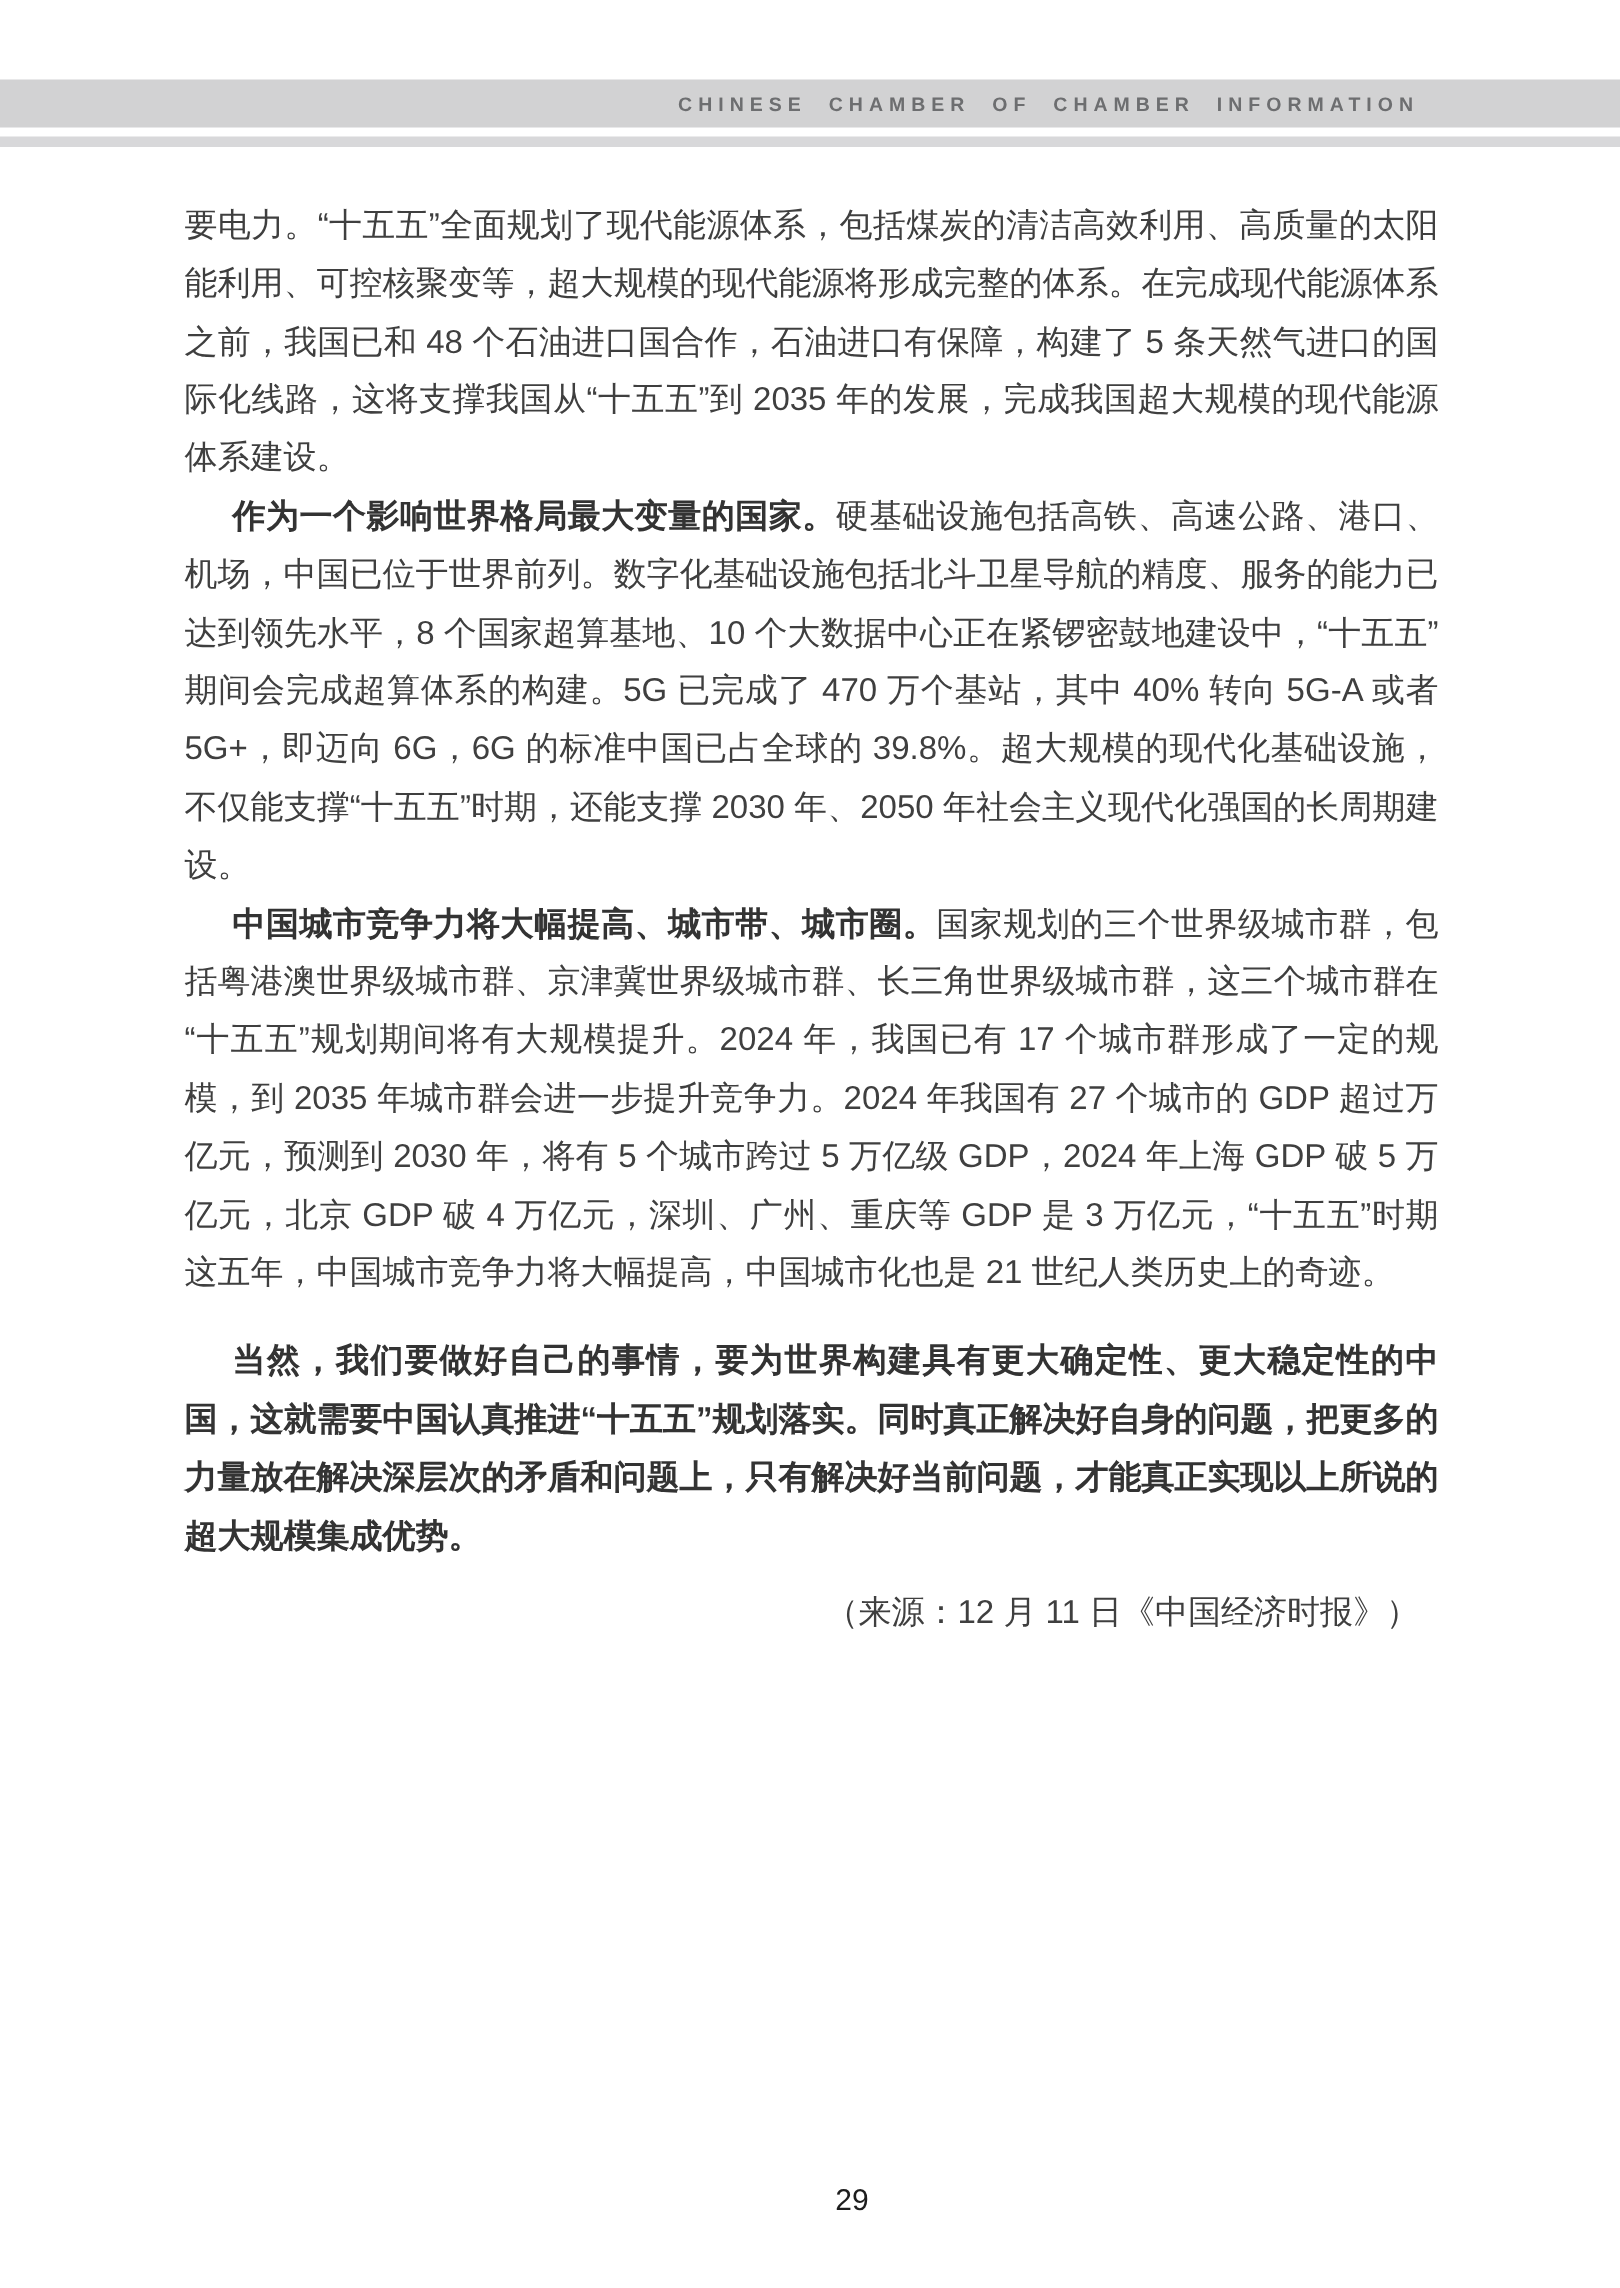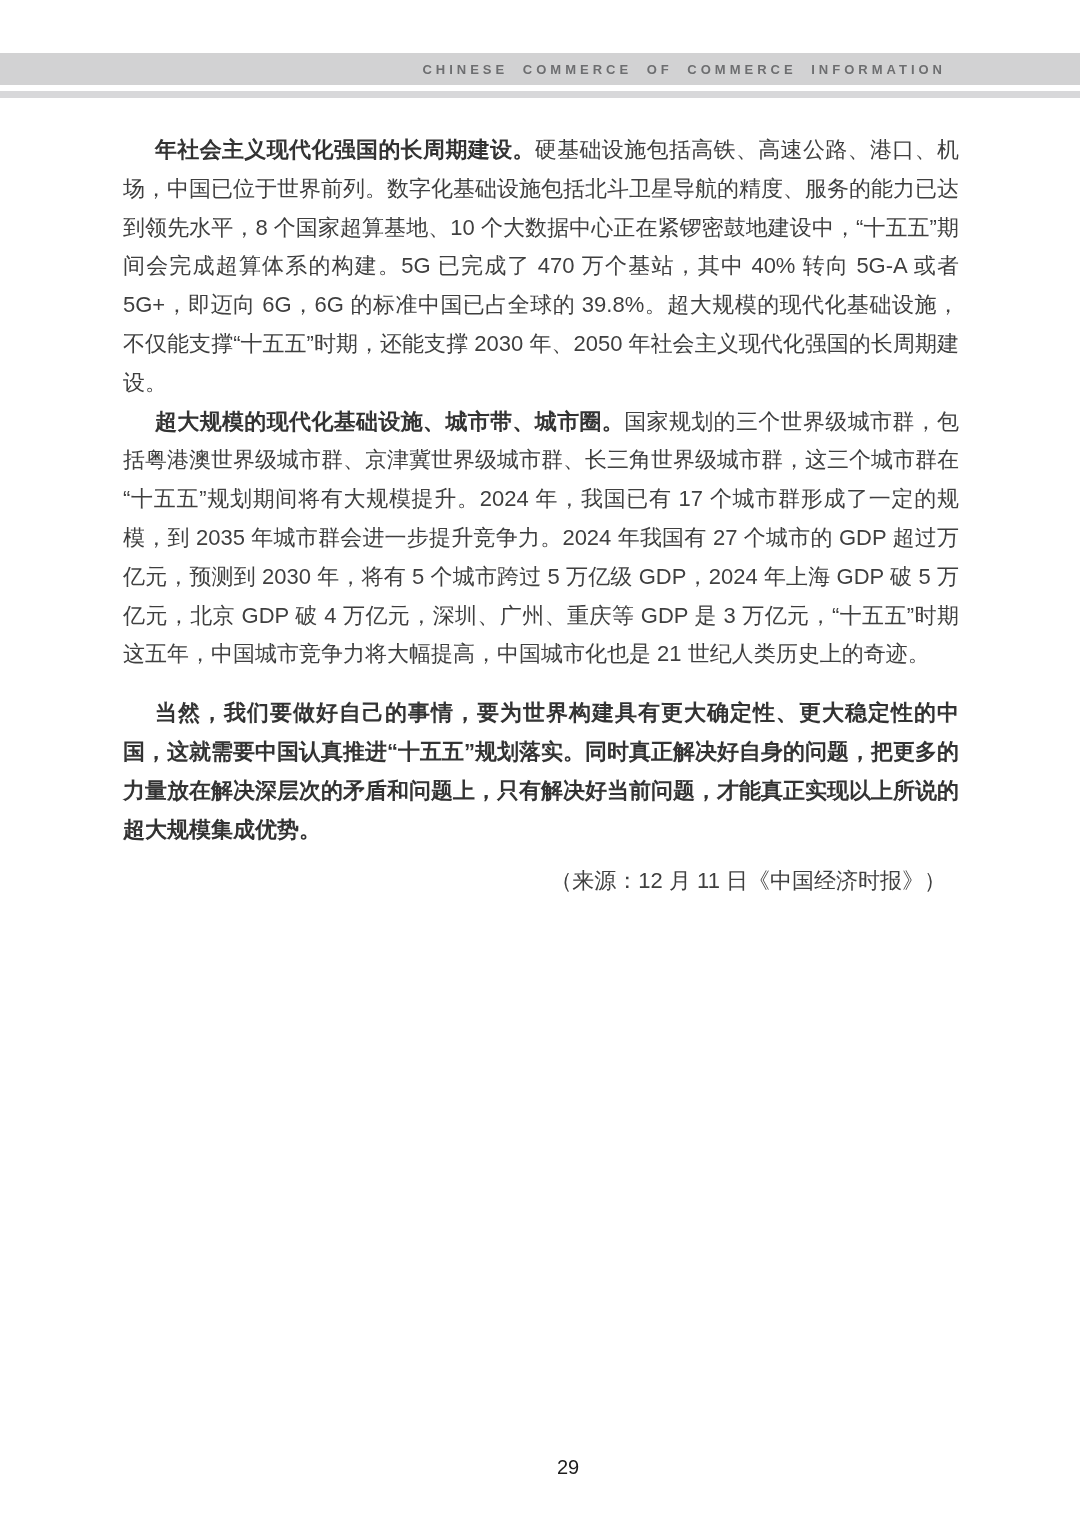--- a/index.html
+++ b/index.html
@@ -85,27 +85,28 @@
     color: var(--page-number-text, #1d1d1d);
     margin-left: 28px;
   }
 </style>
 </head>
 <body>
 
 <div class="page">
 
   <div class="header-band">
-    <span class="header-band-title">CHINESE COMMERCE OF COMMERCE INFORMATION</span>
+    <span class="header-band-title">CHINESE CHAMBER OF CHAMBER INFORMATION</span>
   </div>
   <div class="header-band-thin"></div>
 
   <div class="article">
 
-      <p class="para indent"><span class="seg bold">年社会主义现代化强国的长周期建设。</span><span class="seg">硬基础设施包括高铁、高速公路、港口、机场，中国已位于世界前列。数字化基础设施包括北斗卫星导航的精度、服务的能力已达到领先水平，8 个国家超算基地、10 个大数据中心正在紧锣密鼓地建设中，“十五五”期间会完成超算体系的构建。5G 已完成了 470 万个基站，其中 40% 转向 5G-A 或者 5G+，即迈向 6G，6G 的标准中国已占全球的 39.8%。超大规模的现代化基础设施，不仅能支撑“十五五”时期，还能支撑 2030 年、2050 年社会主义现代化强国的长周期建设。</span></p>
-      <p class="para indent"><span class="seg bold">超大规模的现代化基础设施、城市带、城市圈。</span><span class="seg">国家规划的三个世界级城市群，包括粤港澳世界级城市群、京津冀世界级城市群、长三角世界级城市群，这三个城市群在“十五五”规划期间将有大规模提升。2024 年，我国已有 17 个城市群形成了一定的规模，到 2035 年城市群会进一步提升竞争力。2024 年我国有 27 个城市的 GDP 超过万亿元，预测到 2030 年，将有 5 个城市跨过 5 万亿级 GDP，2024 年上海 GDP 破 5 万亿元，北京 GDP 破 4 万亿元，深圳、广州、重庆等 GDP 是 3 万亿元，“十五五”时期这五年，中国城市竞争力将大幅提高，中国城市化也是 21 世纪人类历史上的奇迹。</span></p>
+    <p class="para"><span class="seg">要电力。“十五五”全面规划了现代能源体系，包括煤炭的清洁高效利用、高质量的太阳能利用、可控核聚变等，超大规模的现代能源将形成完整的体系。在完成现代能源体系之前，我国已和 48 个石油进口国合作，石油进口有保障，构建了 5 条天然气进口的国际化线路，这将支撑我国从“十五五”到 2035 年的发展，完成我国超大规模的现代能源体系建设。</span></p>
+      <p class="para indent"><span class="seg bold">作为一个影响世界格局最大变量的国家。</span><span class="seg">硬基础设施包括高铁、高速公路、港口、机场，中国已位于世界前列。数字化基础设施包括北斗卫星导航的精度、服务的能力已达到领先水平，8 个国家超算基地、10 个大数据中心正在紧锣密鼓地建设中，“十五五”期间会完成超算体系的构建。5G 已完成了 470 万个基站，其中 40% 转向 5G-A 或者 5G+，即迈向 6G，6G 的标准中国已占全球的 39.8%。超大规模的现代化基础设施，不仅能支撑“十五五”时期，还能支撑 2030 年、2050 年社会主义现代化强国的长周期建设。</span></p>
+      <p class="para indent"><span class="seg bold">中国城市竞争力将大幅提高、城市带、城市圈。</span><span class="seg">国家规划的三个世界级城市群，包括粤港澳世界级城市群、京津冀世界级城市群、长三角世界级城市群，这三个城市群在“十五五”规划期间将有大规模提升。2024 年，我国已有 17 个城市群形成了一定的规模，到 2035 年城市群会进一步提升竞争力。2024 年我国有 27 个城市的 GDP 超过万亿元，预测到 2030 年，将有 5 个城市跨过 5 万亿级 GDP，2024 年上海 GDP 破 5 万亿元，北京 GDP 破 4 万亿元，深圳、广州、重庆等 GDP 是 3 万亿元，“十五五”时期这五年，中国城市竞争力将大幅提高，中国城市化也是 21 世纪人类历史上的奇迹。</span></p>
       <p class="para indent emphasis"><span class="seg">当然，我们要做好自己的事情，要为世界构建具有更大确定性、更大稳定性的中国，这就需要中国认真推进“十五五”规划落实。同时真正解决好自身的问题，把更多的力量放在解决深层次的矛盾和问题上，只有解决好当前问题，才能真正实现以上所说的超大规模集成优势。</span></p>
       <p class="source-line">（来源：12 月 11 日《中国经济时报》）</p>
   </div>
 
   <div class="page-number">29</div>
 
 </div>
 
 </body></html>

